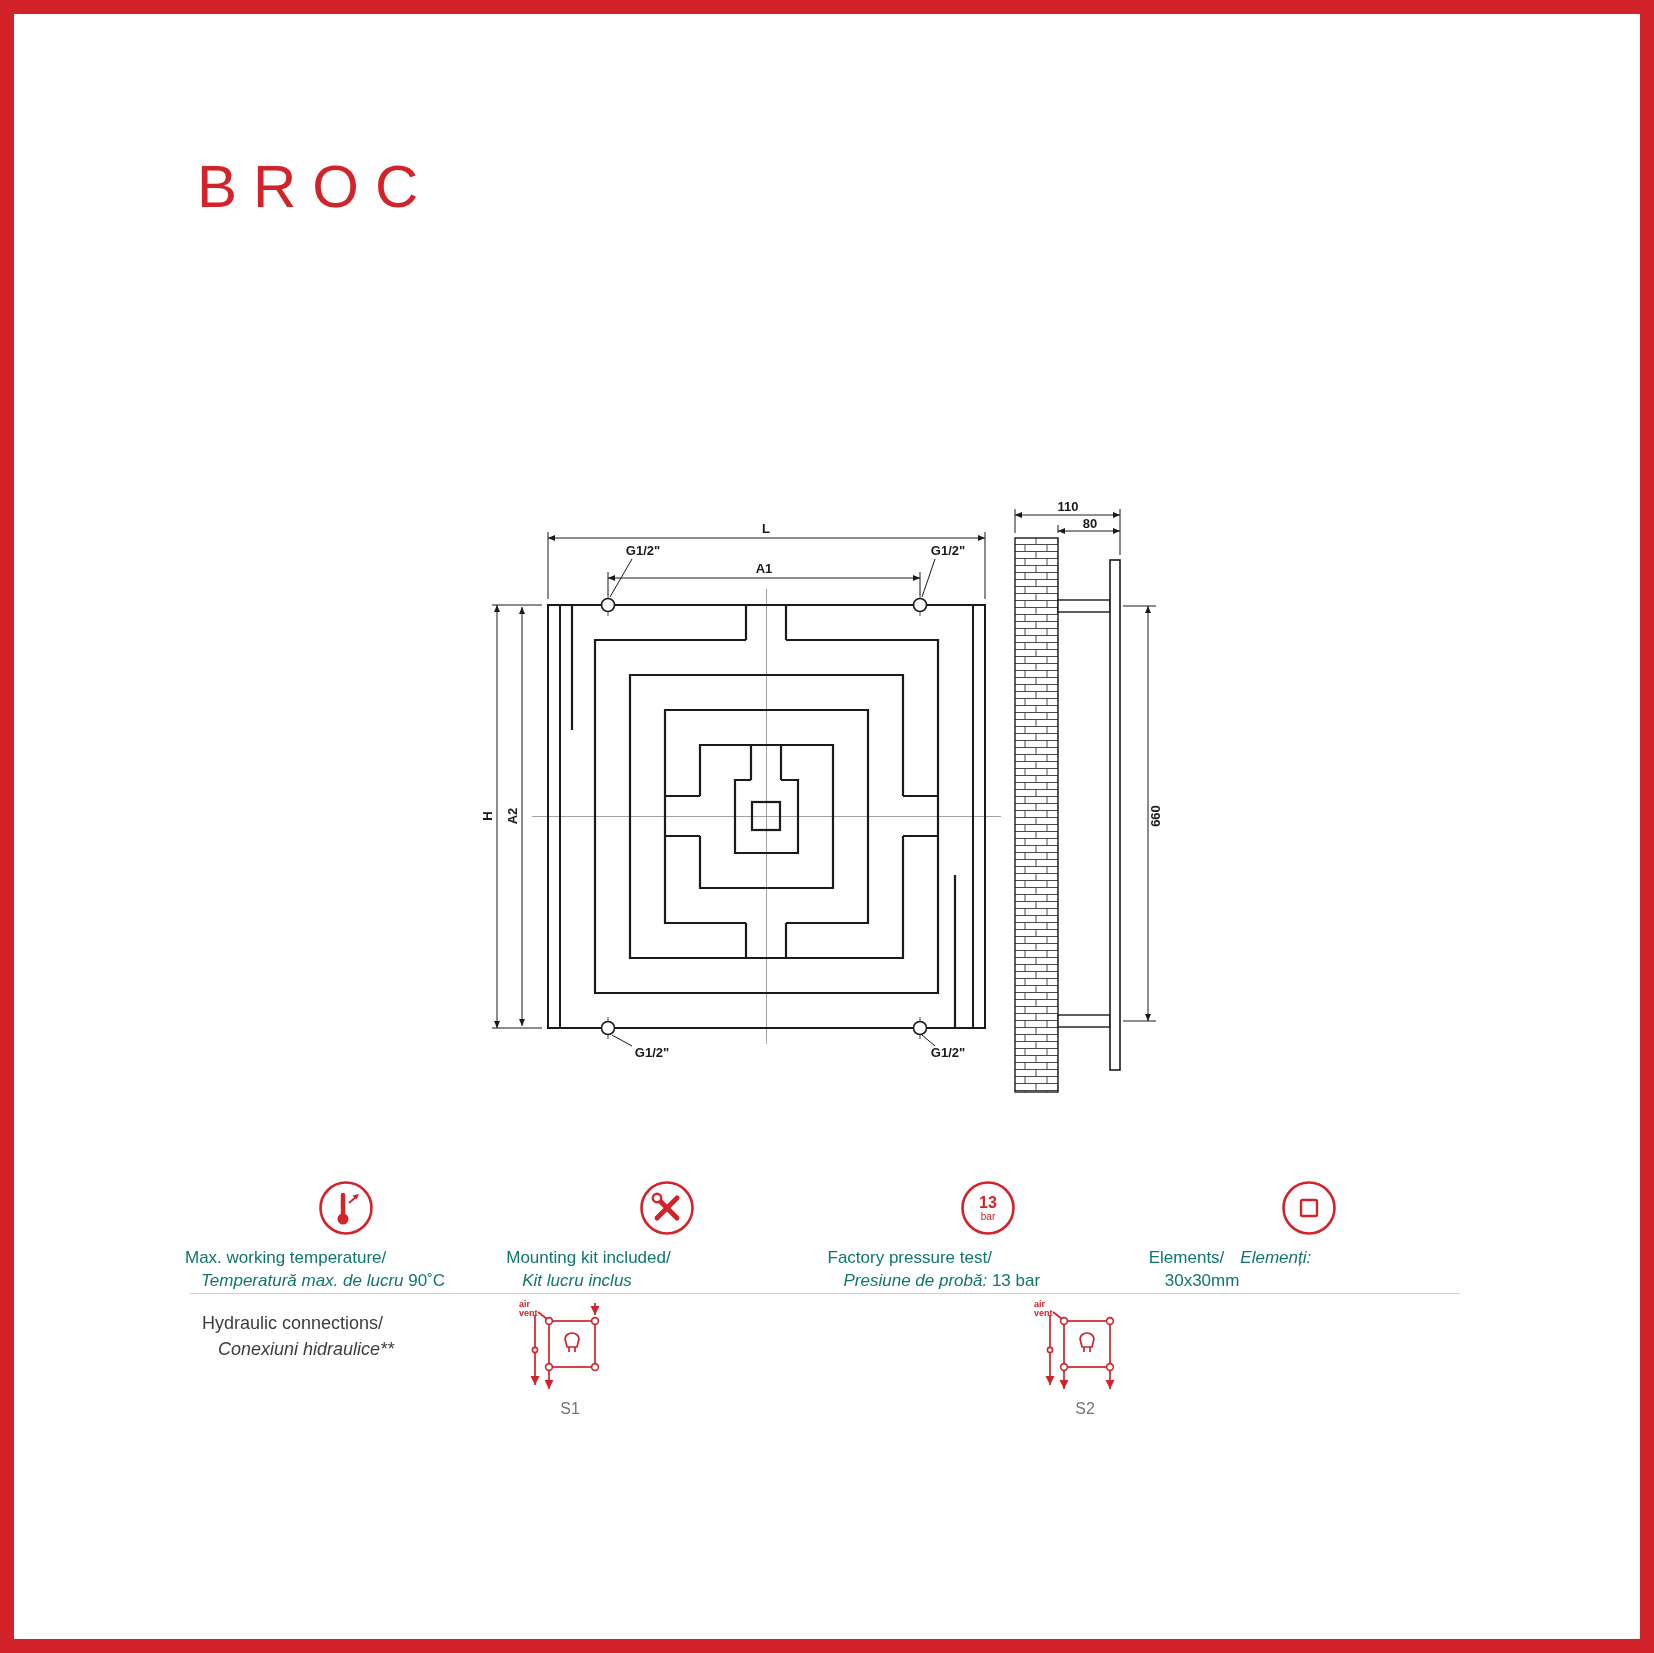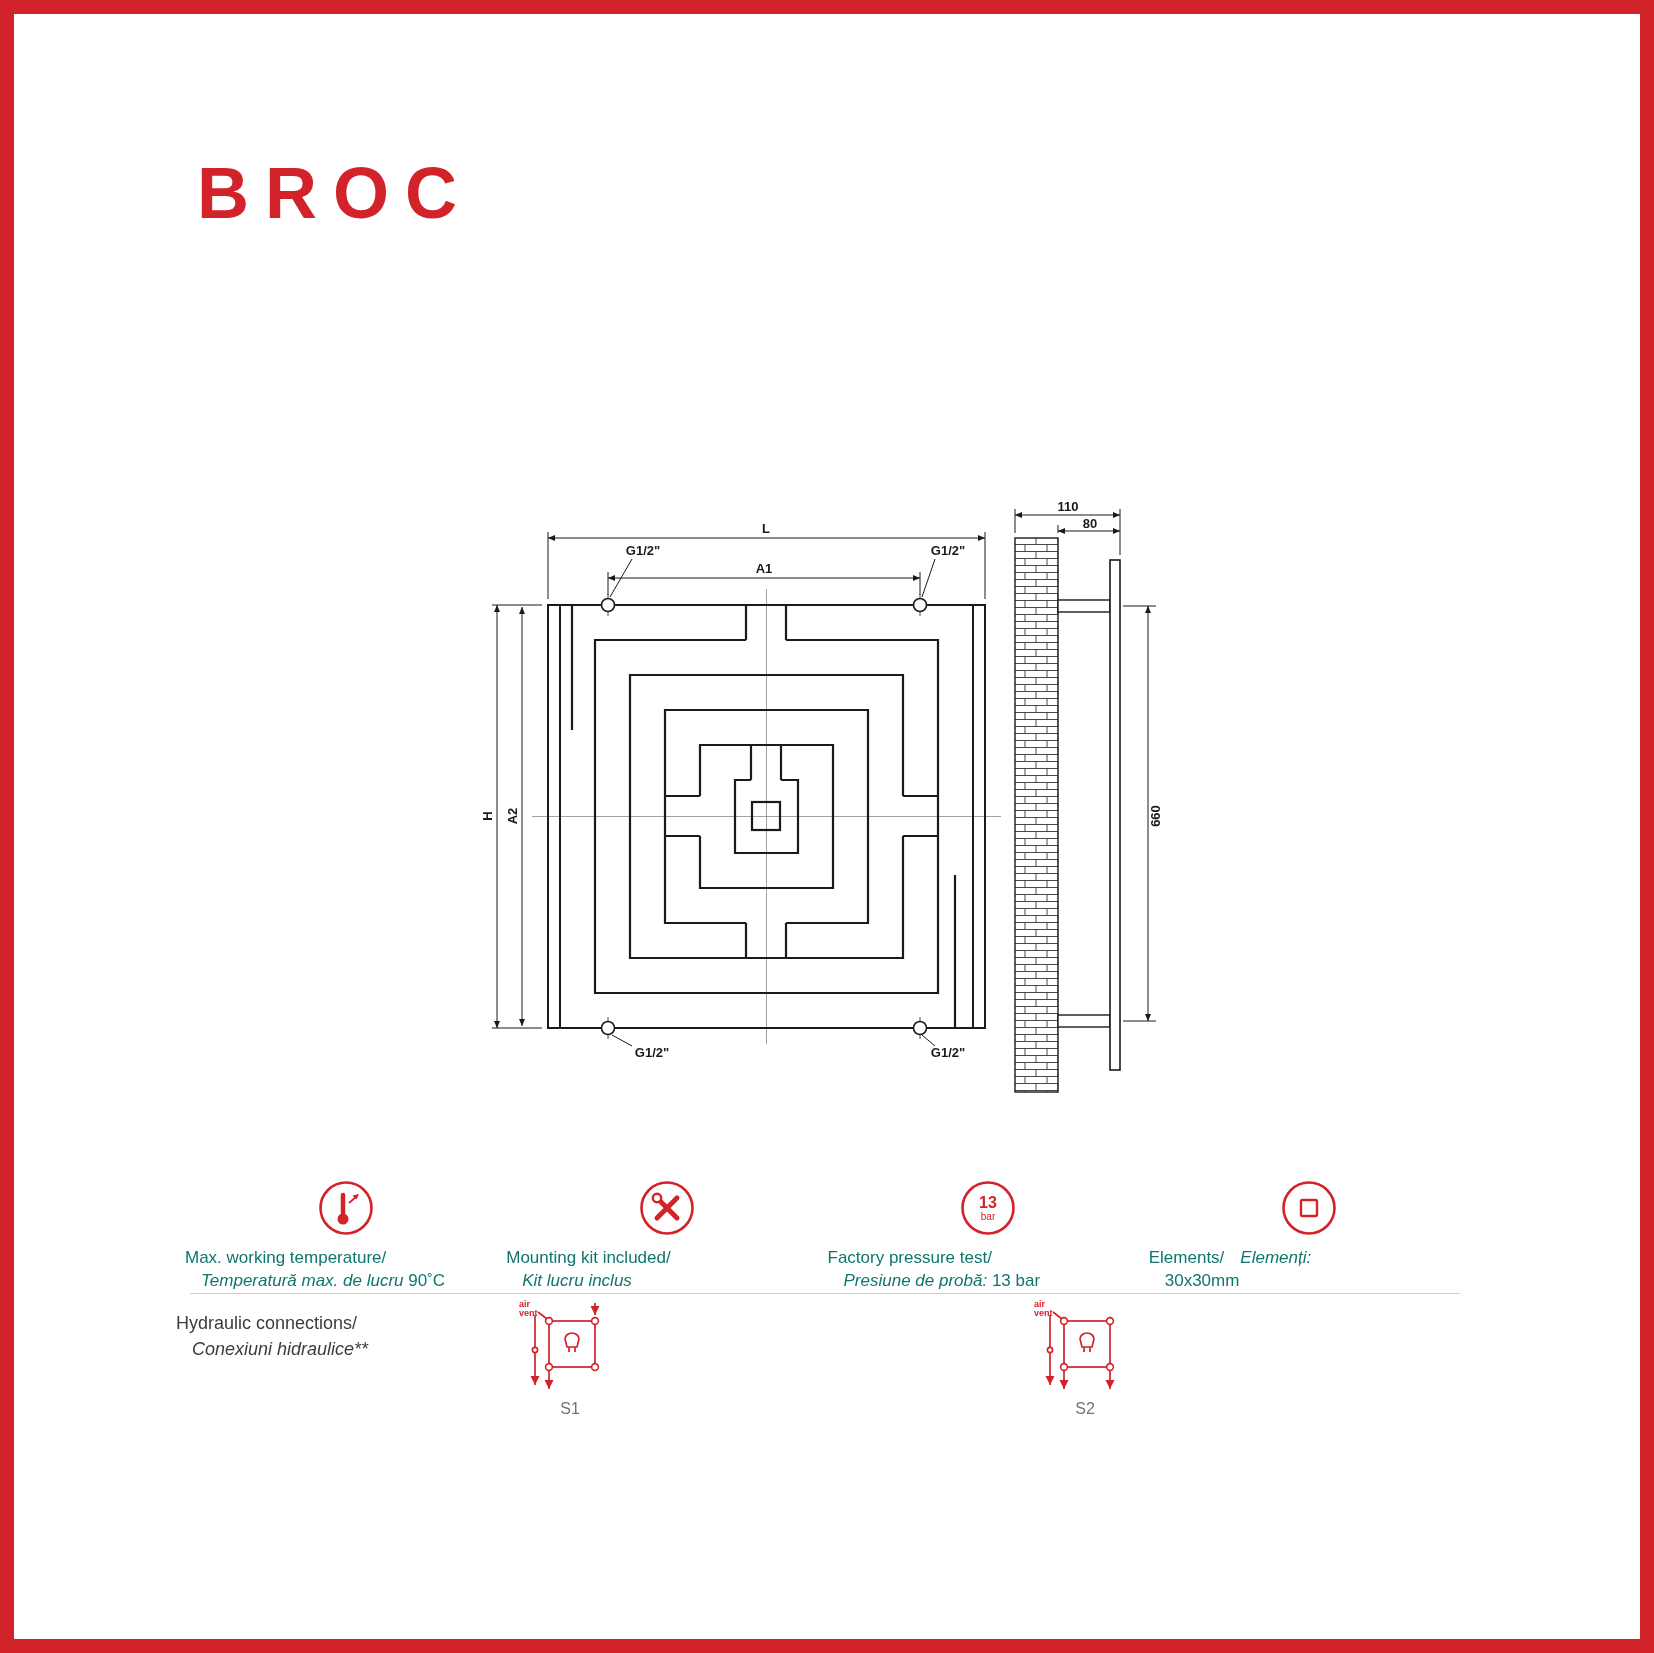--- a/index.html
+++ b/index.html
@@ -4,29 +4,29 @@
 <style>
   * { margin:0; padding:0; box-sizing:border-box; }
   html,body { background:#ffffff; }
   .page {
     position:relative; width:1654px; height:1653px; background:#ffffff;
     border:14px solid #d2232a; overflow:hidden;
     font-family:"Liberation Sans", sans-serif; color:#3c3c3c;
   }
   .title {
     position:absolute; left:183px; top:138px;
-    font-size:72px; font-weight:700; letter-spacing:16px; color:#d2232a;
+    font-size:60px; font-weight:400; letter-spacing:16px; color:#d2232a;
     font-family:"Liberation Sans", sans-serif;
   }
   .drawing { position:absolute; left:466px; top:481px; width:700px; height:625px; }
   .specs { position:absolute; left:171px; top:1166px; width:1285px; display:flex; }
   .spec { flex:1; font-size:17px; line-height:23px; color:#0f766e; }
   .spec .icon { width:56px; height:56px; margin:0 auto 10px auto; }
   .divider { position:absolute; left:176px; top:1279px; width:1270px; height:1px; background:#cfcfcf; }
-  .hydro-title { position:absolute; left:162px; top:1296px; font-size:18px; line-height:26px; color:#3c3c3c; }
+  .hydro-title { position:absolute; left:188px; top:1296px; font-size:18px; line-height:26px; color:#3c3c3c; }
   .sdiag { position:absolute; top:1281px; width:110px; height:110px; }
   .s1 { left:501px; } .s2 { left:1016px; }
   .slabel { position:absolute; top:1386px; width:110px; text-align:center; color:#737373; font-size:16px; }
   .sl1 { left:501px; } .sl2 { left:1016px; }
   i { font-style:italic;padding-left:16px; }
   svg text { font-family:"Liberation Sans", sans-serif; }
 </style>
 </head>
 <body>
 

